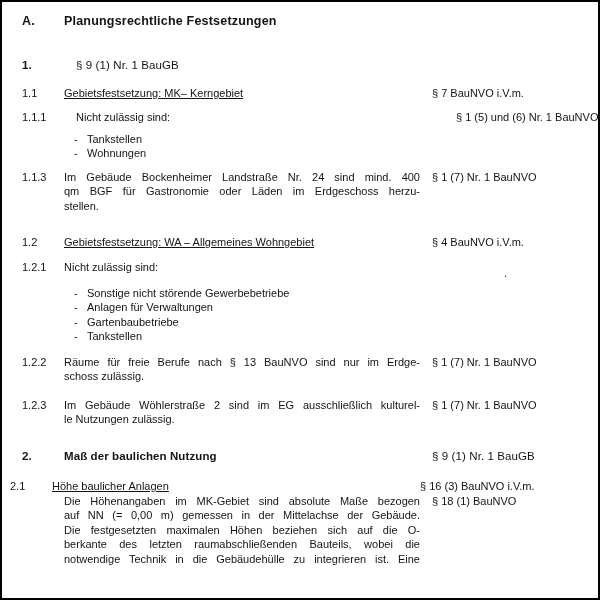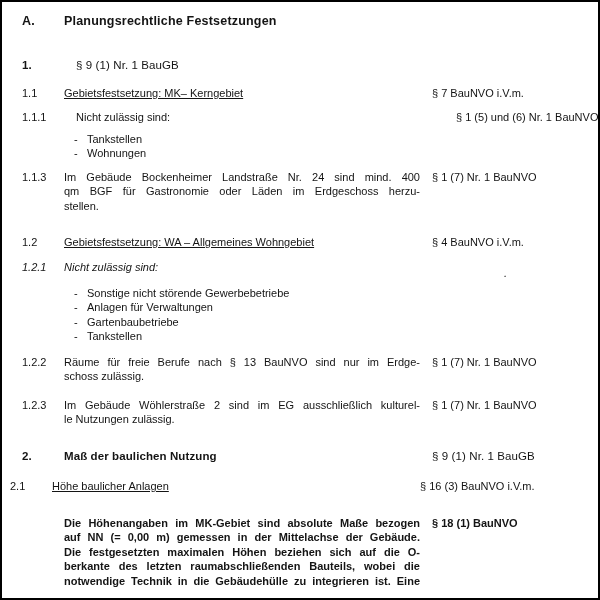--- a/index.html
+++ b/index.html
@@ -35,27 +35,27 @@
   .bullet { display: flex; }
   .bullet .dash { display: inline-block; width: 13px; margin-left: 10px; flex: 0 0 auto; }
   .stray { padding-left: 72px; margin-top: 8px; line-height: 10px; }
   
   .r1   { margin-top: 29px; }
   .r11  { margin-top: 13px; }
   .r111 { margin-top: 10px; gap: 12px; }
   .b1   { margin-top: 7px;  }
   .r113 { margin-top: 9px;  }
   .r12  { margin-top: 22px; }
-  .r121 { margin-top: 10px; font-style: italic; }
+  .r121 { margin-top: 10px; }
   .b2   { margin-top: 8px;  }
   .r122 { margin-top: 11px; }
   .r123 { margin-top: 14px; }
   .r2   { margin-top: 22px; }
   .r21  { margin-top: 16px; padding-left: 8px; }
-  .rbody{ margin-top: 22px; font-weight: bold;  }
+  .rbody{ margin-top: 0;  }
 </style>
 </head>
 <body>
 
 <div class="page">
 
   <div class="row title-row">
     <div class="col-num bold">A.</div>
     <div class="col-text bold">Planungsrechtliche Festsetzungen</div>
     <div class="col-ref"></div>

